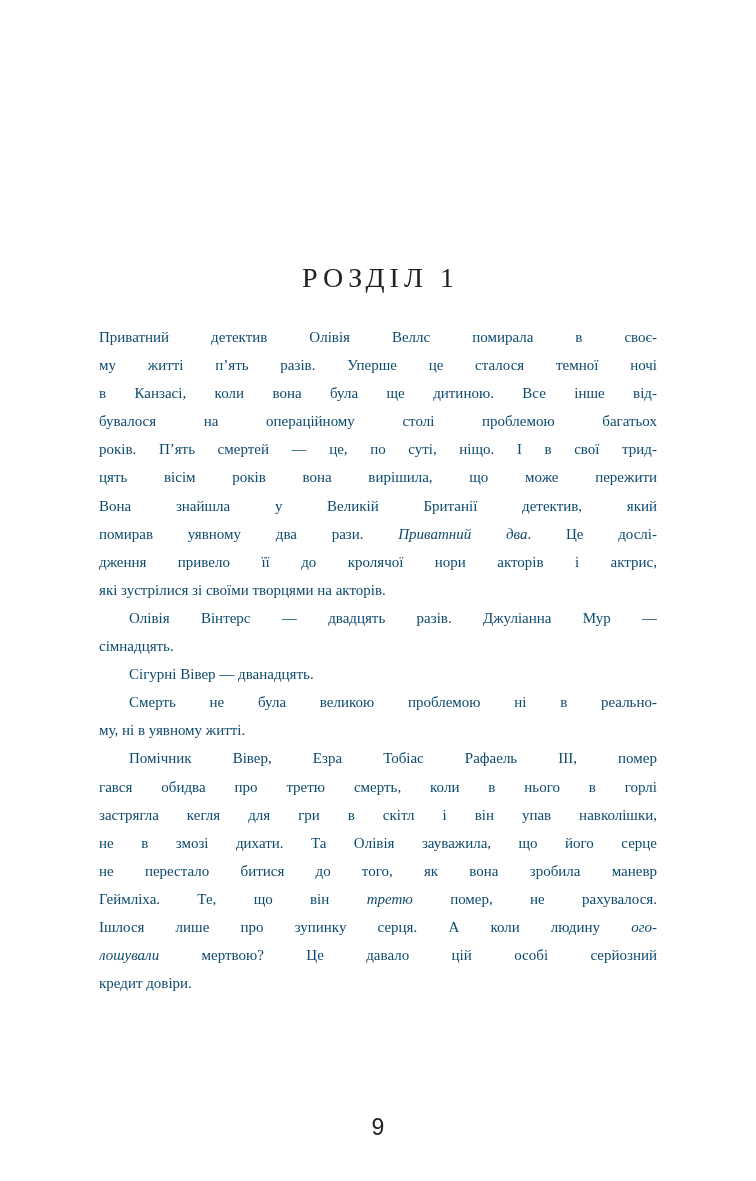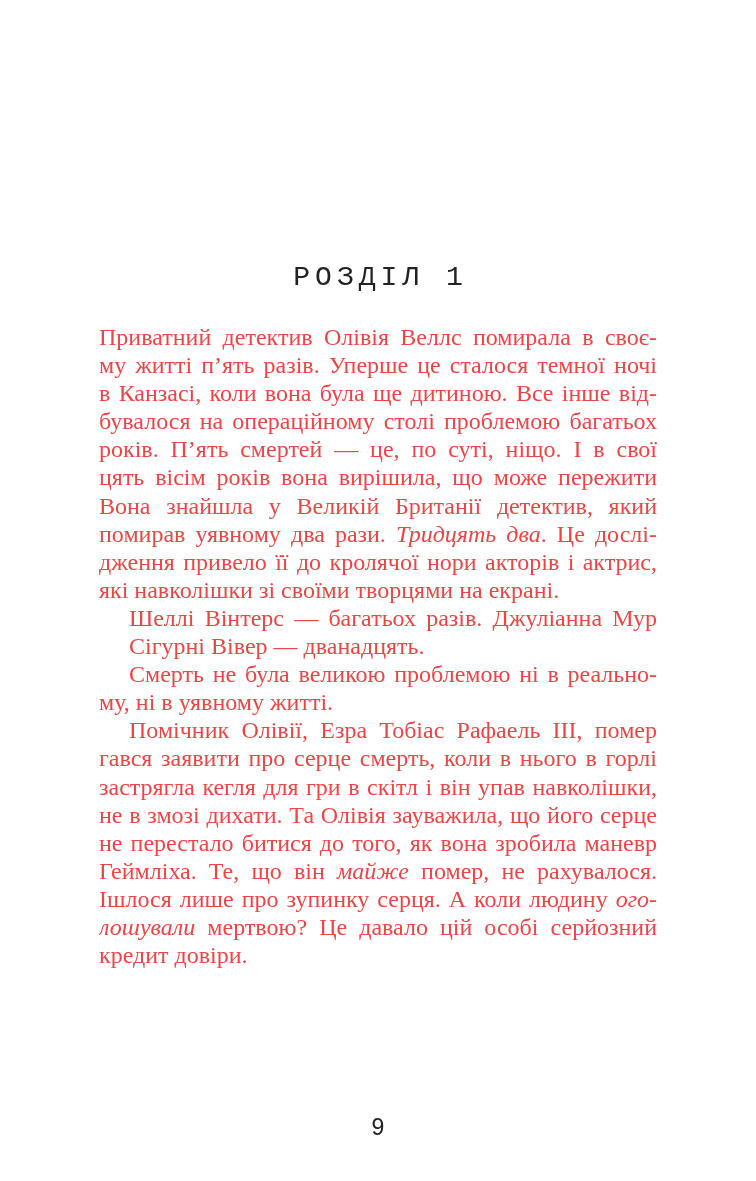--- a/index.html
+++ b/index.html
@@ -14,35 +14,35 @@
     background: #ffffff;
     overflow: hidden;
   }
   .chapter-heading {
     position: absolute;
     top: 262px;
     left: 0;
     width: 756px;
     margin: 0;
     text-align: center;
-    font-family: Liberation Mono, monospace;
+    font-family: Liberation Serif, serif;
     font-weight: 300;
     font-size: 28px;
     letter-spacing: 5px;
     text-indent: 5px; 
     color: #222222;
   }
   .text-block {
     position: absolute;
     left: 99px;
     top: 323px;
     width: 558px;
     font-family: "Liberation Serif", "DejaVu Serif", serif;
-    font-size: 24px;
-    color: #ef4444;
+    font-size: 15px;
+    color: #0c4a6e;
   }
   .para { margin: 0; }
   .line {
     line-height: 28.1px;
     height: 28.1px;
     overflow: hidden;
     text-align: justify;
     text-align-last: justify;
   }
   .line.last {
@@ -74,41 +74,42 @@
 
   <div class="text-block">
       <div class="para">
         <div class="line first"><span>Приватний детектив Олівія Веллс помирала в своє-</span></div>
         <div class="line"><span>му житті п’ять разів. Уперше це сталося темної ночі</span></div>
         <div class="line"><span>в Канзасі, коли вона була ще дитиною. Все інше від-</span></div>
         <div class="line"><span>бувалося на операційному столі проблемою багатьох</span></div>
         <div class="line"><span>років. П’ять смертей — це, по суті, ніщо. І в свої трид-</span></div>
         <div class="line"><span>цять вісім років вона вирішила, що може пережити</span></div>
         <div class="line"><span>Вона знайшла у Великій Британії детектив, який</span></div>
-        <div class="line"><span>помирав уявному два рази. </span><span class="it">Тридцять два</span><span>. Це дослі-</span></div>
+        <div class="line"><span>помирав уявному два рази. </span><span class="it">Приватний два</span><span>. Це дослі-</span></div>
         <div class="line"><span>дження привело її до кролячої нори акторів і актрис,</span></div>
-        <div class="line last"><span>які навколішки зі своїми творцями на екрані.</span></div>
+        <div class="line last"><span>які зустрілися зі своїми творцями на акторів.</span></div>
       </div>
       <div class="para indented">
-        <div class="line first"><span>Шеллі Вінтерс — багатьох разів. Джуліанна Мур —</span></div>
+        <div class="line first"><span>Олівія Вінтерс — двадцять разів. Джуліанна Мур —</span></div>
+        <div class="line last"><span>сімнадцять.</span></div>
       </div>
       <div class="para indented">
         <div class="line first last"><span>Сігурні Вівер — дванадцять.</span></div>
       </div>
       <div class="para indented">
         <div class="line first"><span>Смерть не була великою проблемою ні в реально-</span></div>
         <div class="line last"><span>му, ні в уявному житті.</span></div>
       </div>
       <div class="para indented">
-        <div class="line first"><span>Помічник Олівії, Езра Тобіас Рафаель III, помер</span></div>
-        <div class="line"><span>гався заявити про серце смерть, коли в нього в горлі</span></div>
+        <div class="line first"><span>Помічник Вівер, Езра Тобіас Рафаель III, помер</span></div>
+        <div class="line"><span>гався обидва про третю смерть, коли в нього в горлі</span></div>
         <div class="line"><span>застрягла кегля для гри в скітл і він упав навколішки,</span></div>
         <div class="line"><span>не в змозі дихати. Та Олівія зауважила, що його серце</span></div>
         <div class="line"><span>не перестало битися до того, як вона зробила маневр</span></div>
-        <div class="line"><span>Геймліха. Те, що він </span><span class="it">майже</span><span> помер, не рахувалося.</span></div>
+        <div class="line"><span>Геймліха. Те, що він </span><span class="it">третю</span><span> помер, не рахувалося.</span></div>
         <div class="line"><span>Ішлося лише про зупинку серця. А коли людину </span><span class="it">ого-</span></div>
         <div class="line"><span class="it">лошували</span><span> мертвою? Це давало цій особі серйозний</span></div>
         <div class="line last"><span>кредит довіри.</span></div>
       </div>
     </div>
 
   <div class="page-number">9</div>
 </div>
 
 </body></html>

